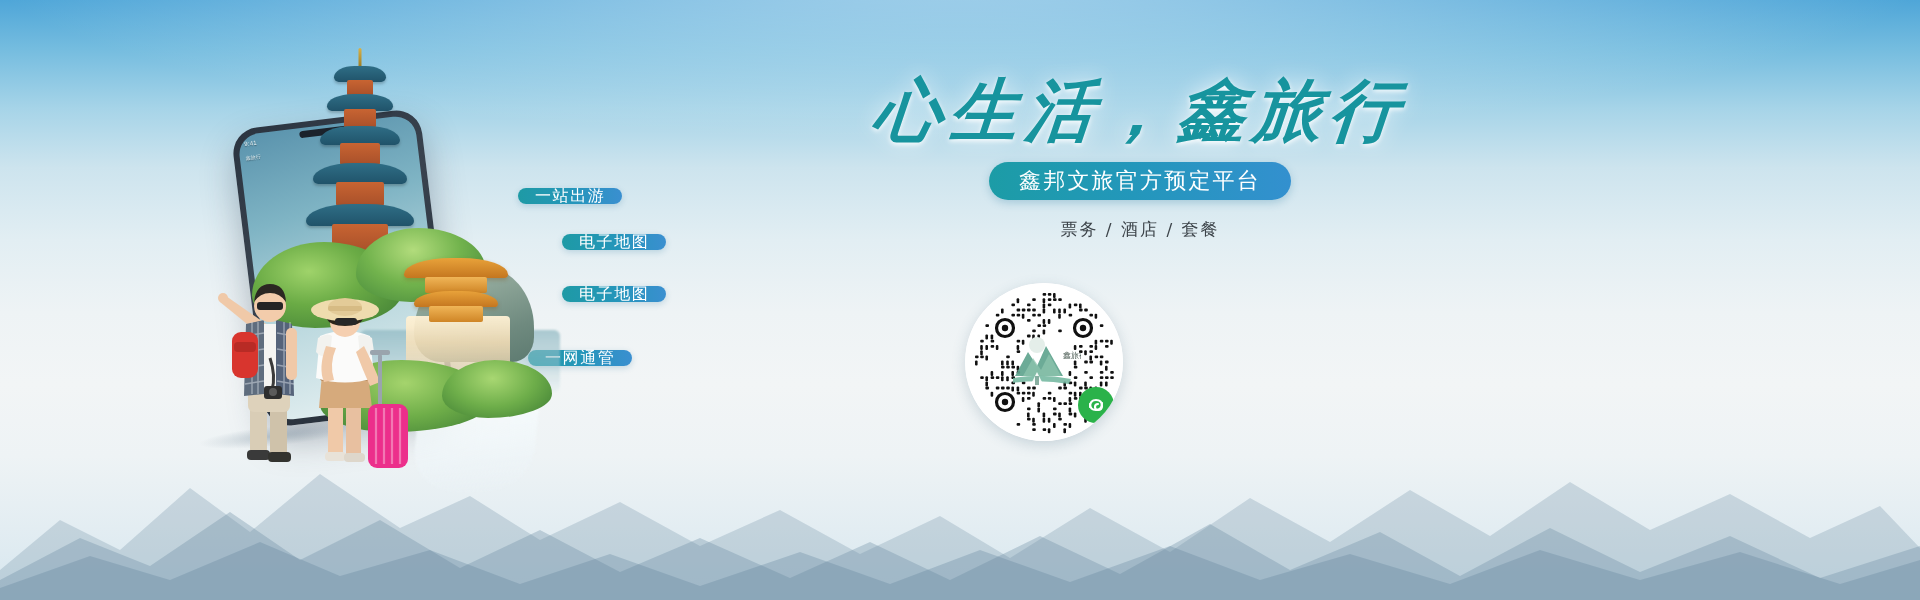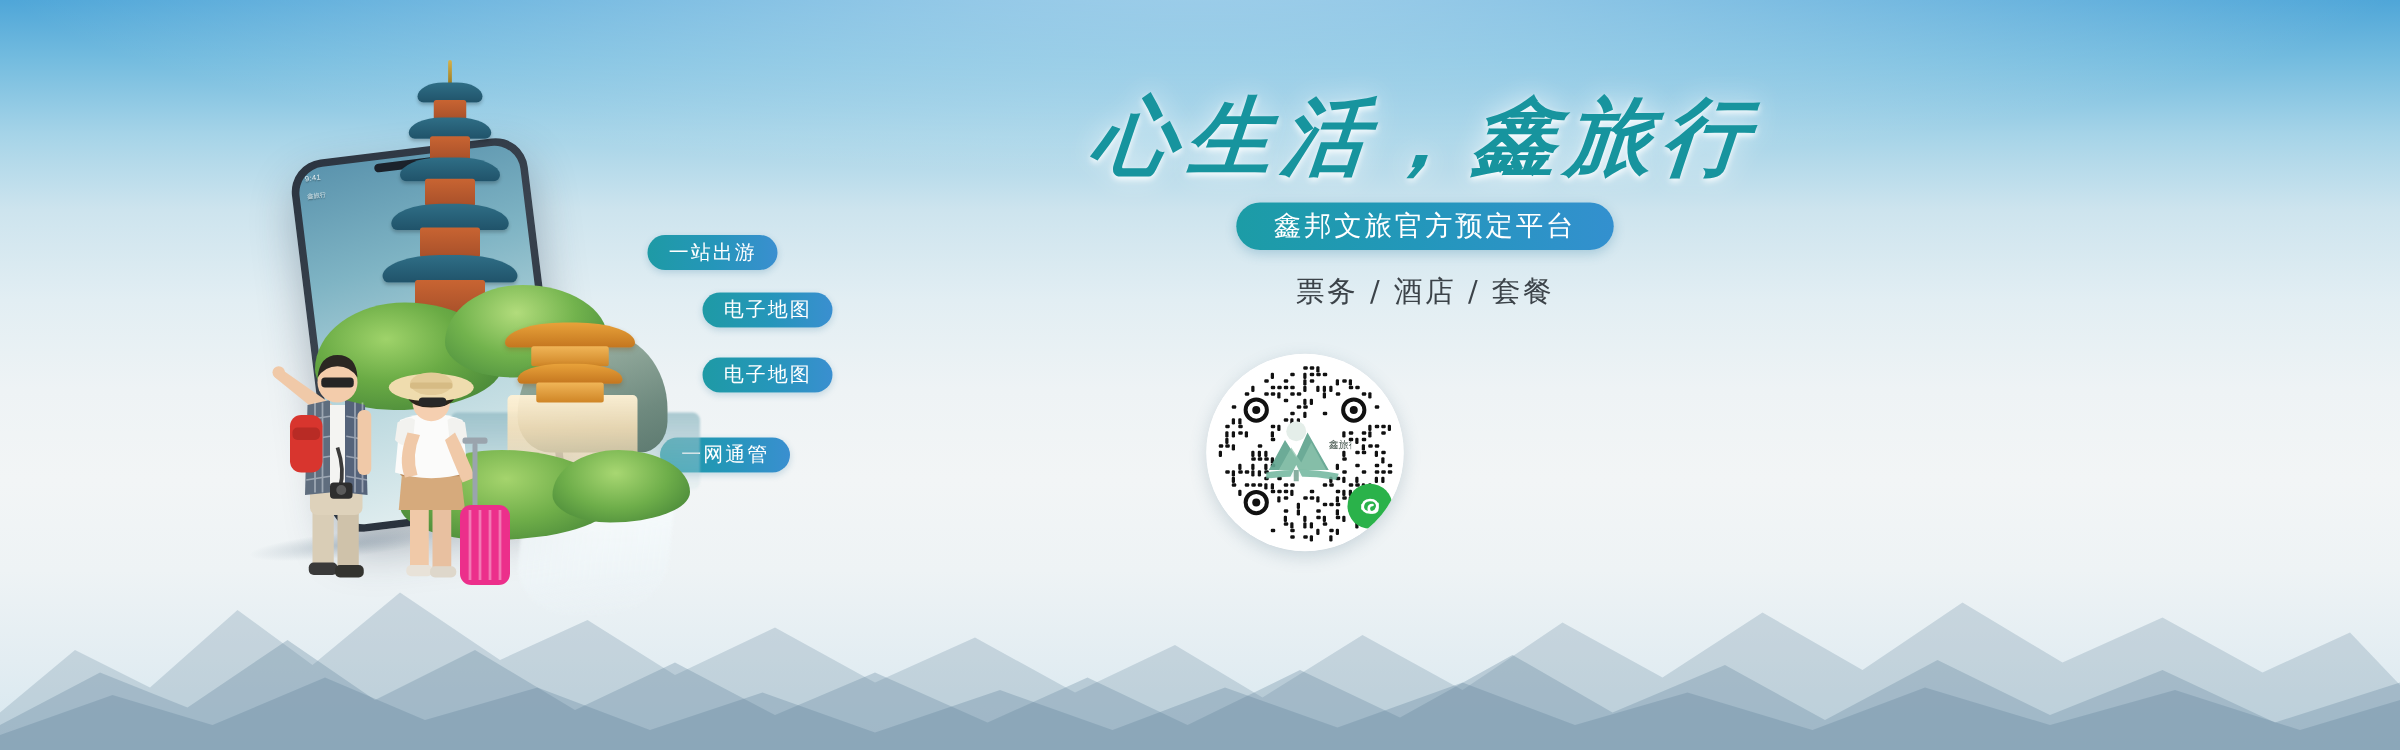--- a/index.html
+++ b/index.html
@@ -174,21 +174,21 @@
   .trav-shadow {
     position:absolute; left:30px; top:396px; width:150px; height:20px; z-index:1;
     background:radial-gradient(ellipse at 50% 50%, rgba(90,115,135,.32), rgba(90,115,135,0) 72%);
     transform:rotate(-6deg);
   }
 
   
   .pills { position:absolute; left:0; top:0; }
   .pill {
     position:absolute;
-    height:28px; padding:0 17px;
+    height:16px; padding:0 17px;
     display:flex; align-items:center; justify-content:center;
     border-radius:15px;
     color:#fff;
     font-size:16px; letter-spacing:1.6px; white-space:nowrap;
     background:linear-gradient(90deg,#1e9aa5 0%,#2596ba 52%,#3a8fd0 100%);
     box-shadow:0 2px 6px rgba(30,110,150,.22);
     cursor:pointer;
   }
 
   
@@ -217,21 +217,21 @@
     box-shadow:0 3px 9px rgba(30,115,155,.26);
     cursor:pointer;
   }
 
   .desc {
     margin-top:16px;
     font-family:"DejaVu Serif", serif;
     color:#3c4349;
     line-height:1.62;
   }
-  .desc-line { font-size:23px; letter-spacing:2px; white-space:nowrap; }
+  .desc-line { font-size:17px; letter-spacing:2px; white-space:nowrap; }
 
   
   .qr-wrap {
     position:absolute; left:965px; top:283px;
     width:158px; height:158px;
     border-radius:50%;
     background:#fff;
     box-shadow:0 4px 14px rgba(60,100,125,.22);
     overflow:hidden;
     cursor:pointer;

